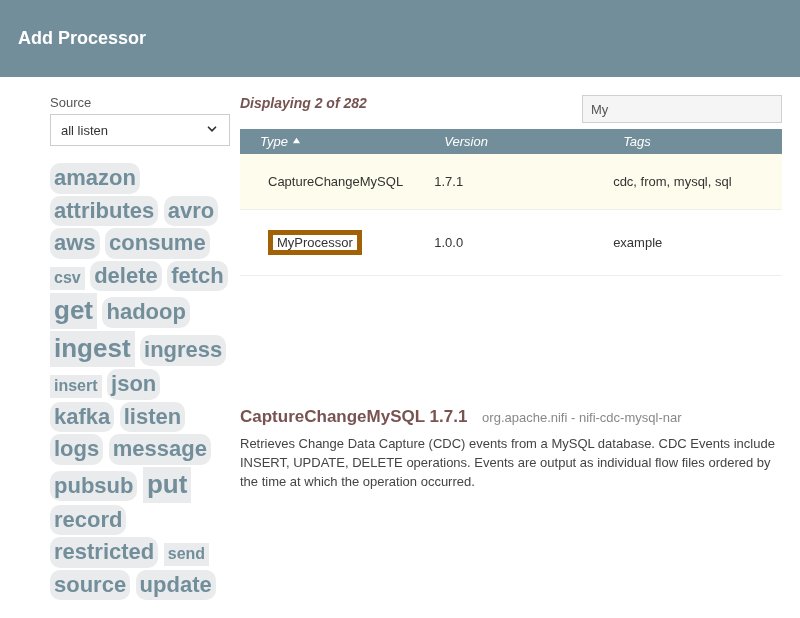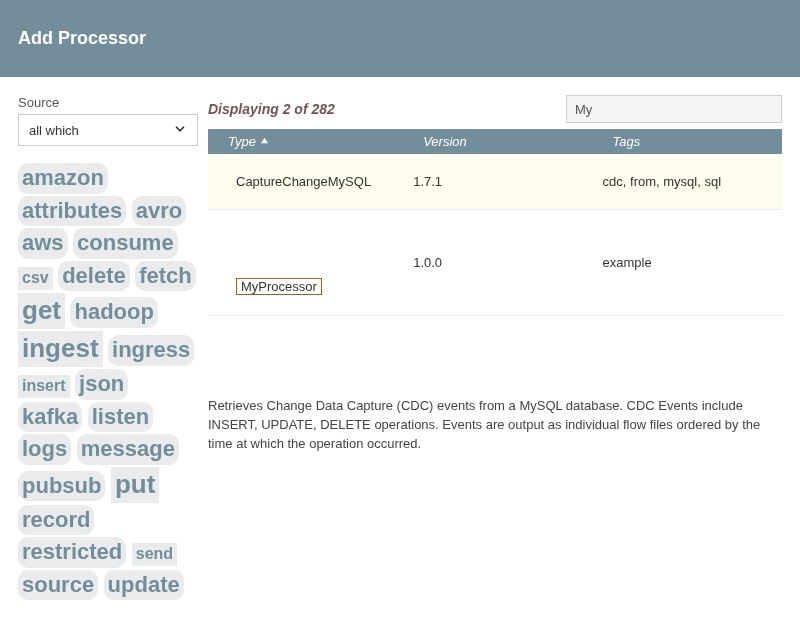--- a/index.html
+++ b/index.html
@@ -1,56 +1,56 @@
 <!DOCTYPE html>
 <html><head>
 <meta charset="utf-8">
 <style>
   * { box-sizing: border-box; }
   html, body { margin: 0; padding: 0; font-family: "Helvetica Neue", Arial, sans-serif; background: #fff; color: #333; }
   .dialog { width: 800px; }
   .titlebar { background: #728e9b; color: #fff; padding: 28px 18px; font-size: 18px; font-weight: 600; }
   .body { display: flex; padding: 18px; gap: 10px; }
-  .left { width: 180px; flex: 0 0 180px; }
+  .left { width: 180px; flex: 0 0 180px; margin-left: 32px; }
   .label { font-size: 13px; color: #555; margin-bottom: 4px; }
   .select { position: relative; width: 100%; height: 32px; border: 1px solid #ccc; background: #fff; display: flex; align-items: center; padding: 0 10px; font-size: 13px; cursor: pointer; }
   .select .chev { margin-left: auto; }
   .tagcloud { margin-top: 16px; line-height: 1.3; }
   .tag { display: inline-block; background: #e9ebec; color: #728e9b; font-weight: 700; padding: 1px 4px; margin: 1px 1px 1px 0; cursor: pointer; } .sz2 { font-size: 16px; } .sz3 { font-size: 22px; border-radius: 10px; } .sz4 { font-size: 26px; font-weight: 700; }
   .right { flex: 1; min-width: 0; }
-  .right-top { display: flex; align-items: center; margin-bottom: 6px; }
+  .right-top { display: flex; align-items: flex-start; margin-bottom: 6px; }
   .displaying { color: #775351; font-size: 14px; font-weight: 600; font-style: italic; }
-  .filterbox { margin-left: auto; width: 216px; height: 28px; border: 1px solid #d0d0d0; background: #f5f5f5; font-size: 13px; padding: 0 8px; color: #555; }
+  .filterbox { margin-left: auto; width: 200px; height: 28px; border: 1px solid #d0d0d0; background: #f5f5f5; font-size: 13px; padding: 0 8px; color: #555; }
   table { width: 100%; border-collapse: collapse; table-layout: fixed; font-size: 13px; }
   thead th { background: #728e9b; color: #fff; text-align: left; font-weight: 400; padding: 5px 20px; font-style: italic; }
   thead th.sorted { font-weight: 500; }
   tbody td { padding: 20px 10px; border-bottom: 1px solid #eee; white-space: nowrap; overflow: hidden; text-overflow: ellipsis; }
   tbody tr.selected { background: #fdfced; }
   .type-cell-inner { display: inline-block; }
-  .highlighted { border: 1px solid #a16207; padding: 0 4px; margin-top: 48px; }
+  .highlighted { border: 5px solid #a16207; padding: 0 4px; }
   .table-container { min-height: 260px; }
   .detail-name { font-size: 17px; font-weight: 700; color: #775351; margin-top: 18px; }
   .detail-vendor { font-size: 13px; color: #888; font-weight: 400; margin-left: 10px; }
   .detail-desc { font-size: 13px; color: #444; margin-top: 8px; line-height: 1.45; }
   col.c1 { width: 34%; } col.c2 { width: 33%; } col.c3 { width: 33%; }
   .row-indent { padding-left: 28px !important; }
 </style>
 </head>
 <body>
 
 <div class="dialog">
 
   <div class="titlebar">Add Processor</div>
 
   <div class="body">
 
     <div class="left">
       <div class="label">Source</div>
       <div class="select">
-        <span>all which</span>
+        <span>all listen</span>
         <span class="chev">
           <svg width="14" height="14" viewBox="0 0 24 24">
               <path d="M6 9l6 6 6-6" fill="none" stroke="#333" stroke-width="3" stroke-linecap="round"></path>
             </svg>
         </span>
       </div>
       <div class="tagcloud" id="tagcloud"><span class="tag sz3">amazon</span> <span class="tag sz3">attributes</span> <span class="tag sz3">avro</span> <span class="tag sz3">aws</span> <span class="tag sz3">consume</span> <span class="tag sz2">csv</span> <span class="tag sz3">delete</span> <span class="tag sz3">fetch</span> <span class="tag sz4">get</span> <span class="tag sz3">hadoop</span> <span class="tag sz4">ingest</span> <span class="tag sz3">ingress</span> <span class="tag sz2">insert</span> <span class="tag sz3">json</span> <span class="tag sz3">kafka</span> <span class="tag sz3">listen</span> <span class="tag sz3">logs</span> <span class="tag sz3">message</span> <span class="tag sz3">pubsub</span> <span class="tag sz4">put</span> <span class="tag sz3">record</span> <span class="tag sz3">restricted</span> <span class="tag sz2">send</span> <span class="tag sz3">source</span> <span class="tag sz3">update</span> </div>
     </div>
 
     <div class="right">
@@ -88,18 +88,22 @@
               </tr>
               <tr>
                 <td class="row-indent"><span class="type-cell-inner highlighted">MyProcessor</span></td>
                 <td>1.0.0</td>
                 <td>example</td>
               </tr>
             </tbody>
         </table>
       </div>
 
+      <div class="detail-name">
+        <span>CaptureChangeMySQL 1.7.1</span>
+        <span class="detail-vendor">org.apache.nifi - nifi-cdc-mysql-nar</span>
+      </div>
       <div class="detail-desc">Retrieves Change Data Capture (CDC) events from a MySQL database. CDC Events include INSERT, UPDATE, DELETE operations. Events are output as individual flow files ordered by the time at which the operation occurred.</div>
     </div>
 
   </div>
 
 </div>
 
 </body></html>

